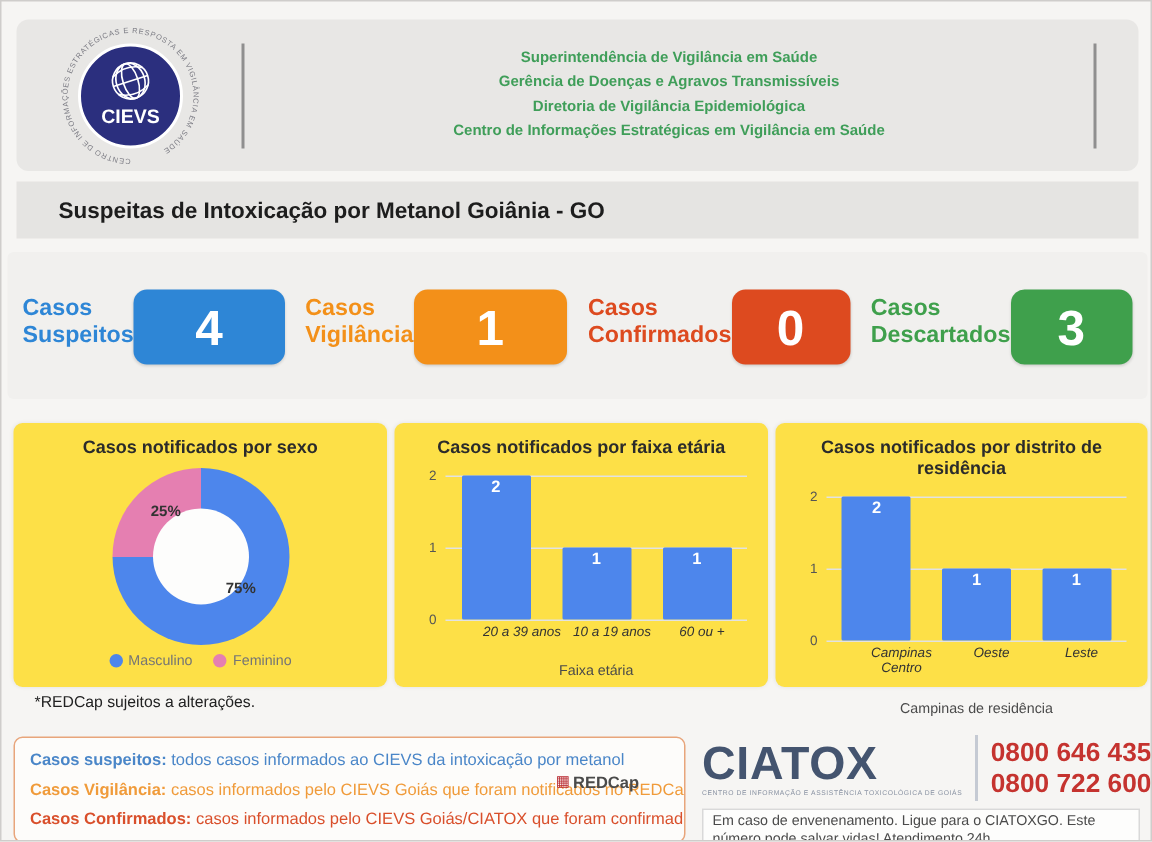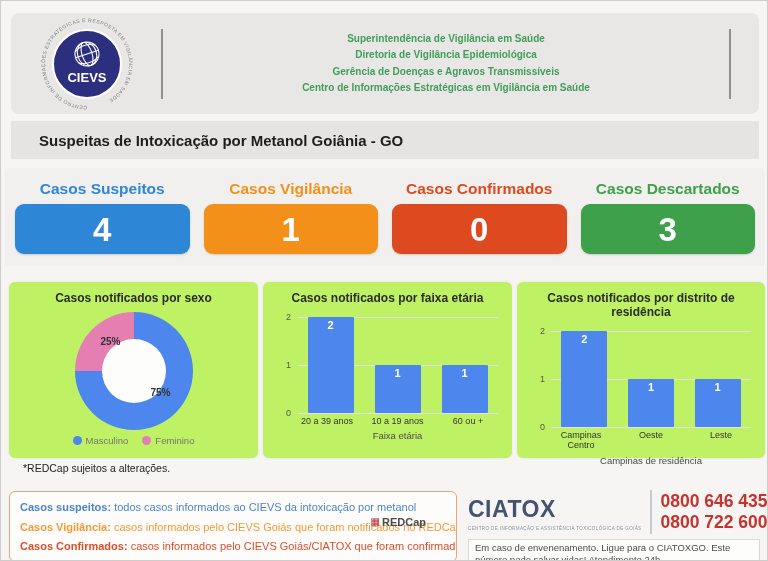--- a/index.html
+++ b/index.html
@@ -33,32 +33,32 @@
     position:absolute; left:10px; top:120px; width:748px; height:38px;
     background:#e5e4e2; display:flex; align-items:center;
   }
   .page-title { font-size:15px; font-weight:bold; color:#1d1d1d; padding-left:28px; }
   
   .cards-panel {
     position:absolute; left:4px; top:167px; width:760px; height:98px;
     background:#f1f0ee; border-radius:4px;
     display:flex; gap:14px; padding:12px 10px 10px 10px;
   }
-  .sum-card { flex:1; display:flex; flex-direction:column; align-items:center; }
+  .sum-card { flex:1; display:flex; flex-direction:row; align-items:center; }
   .sum-label { font-size:15.5px; font-weight:bold; margin-bottom:6px; }
   .sum-box {
     width:100%; height:50px; border-radius:9px;
     display:flex; align-items:center; justify-content:center;
     box-shadow:0 1px 2px rgba(0,0,0,.15);
   }
   .sum-value { color:#fff; font-size:33px; font-weight:bold; line-height:1; }
   
   .chart-card {
     position:absolute; top:281px; height:176px;
-    background:#bef264; border-radius:6px; box-shadow:0 0 3px rgba(0,0,0,.08);
+    background:#fde047; border-radius:6px; box-shadow:0 0 3px rgba(0,0,0,.08);
   }
   .cc1 { left:8px;  width:249px; }
   .cc2 { left:262px; width:249px; }
   .cc3 { left:516px; width:248px; }
   .chart-title { font-size:12px; font-weight:bold; color:#2b2b2b; text-align:center; padding-top:9px; }
   
   .donut-wrap { position:relative; width:118px; height:118px; margin:7px auto 0 auto; }
   .donut { width:118px; height:118px; border-radius:50%; }
   .donut-hole {
     position:absolute; left:50%; top:50%; width:64px; height:64px;
@@ -72,44 +72,44 @@
   .legend-dot { width:9px; height:9px; border-radius:50%; }
   .legend-label { font-size:9.5px; color:#757575; }
   
   .plot { position:relative; margin:12px 14px 0 34px; height:96px; }
   .gridline { position:absolute; left:0; right:0; height:1px; background:#e2e2e2; }
   .ytick { position:absolute; left:-22px; width:16px; text-align:right; font-size:9px; color:#555; transform:translateY(-50%); }
   .bars { position:absolute; left:0; right:0; top:0; bottom:0; display:flex; justify-content:space-around; align-items:flex-end; }
   .bar-col { width:52px; height:100%; display:flex; align-items:flex-end; justify-content:center; }
   .bar { width:46px; border-radius:1px; position:relative; }
   .bar-val { text-align:center; color:#fff; font-size:11px; font-weight:bold; padding-top:2px; }
-  .xlabels { display:flex; justify-content:space-between; margin:3px 14px 0 34px; }
+  .xlabels { display:flex; justify-content:flex-end; margin:3px 14px 0 34px;font-style:italic; }
   .xlab { width:60px; text-align:center; font-size:9px; color:#333; line-height:1.15; }
-  .axis-title { text-align:center; font-size:9.5px; color:#4a4a4a; margin-top:4px; padding-left:20px; }
+  .axis-title { text-align:center; font-size:9.5px; color:#4a4a4a; margin-top:16px; padding-left:20px; }
   
   .footnote { position:absolute; left:22px; top:461px; font-size:10.5px; color:#222; }
   
   .def-box {
     position:absolute; left:8px; top:490px; width:448px; height:71px;
     border:1px solid #e8a57b; border-radius:6px; background:#fdfcfa;
     padding:6px 10px 0 10px; overflow:hidden;
   }
   .def-line { font-size:11px; line-height:19.5px; white-space:nowrap; }
   .def-line b { font-weight:bold; }
   .redcap {
     position:absolute; right:30px; top:24px;
     display:flex; align-items:center; gap:2px;
   }
   .redcap-icon { color:#b8272e; font-size:10px; line-height:1; }
   .redcap-text { font-size:11px; font-weight:bold; color:#4a4a4a; }
   
   .ciatox-block { position:absolute; left:467px; top:489px; width:298px; }
   .ciatox-top { display:flex; align-items:center; }
   .ciatox-logo { display:flex; flex-direction:column; flex:none; }
-  .ciatox-name { font-size:23px; font-weight:800; color:#44546f; letter-spacing:0.5px; line-height:32px; }
+  .ciatox-name { font-size:31px; font-weight:800; color:#44546f; letter-spacing:0.5px; line-height:32px; }
   .ciatox-sub { font-size:4.5px; color:#8a93a3; letter-spacing:0.4px; margin-top:1px; white-space:nowrap; }
   .ciatox-div { width:2px; height:44px; background:#c5cad3; margin:0 9px 0 8px; flex:none; }
   .phones { display:flex; flex-direction:column; }
   .phone { color:#c5332f; font-weight:bold; font-size:17.5px; line-height:21px; white-space:nowrap; }
   .ciatox-note {
     margin-top:5px; border:1px solid #d9d9d9; background:#fdfdfc;
     padding:2px 6px; font-size:9.5px; color:#4a4a4a; line-height:11.5px; width:292px;
   }
 </style>
 </head>
@@ -130,22 +130,22 @@
       <ellipse cx="48" cy="38" rx="9.5" ry="12"></ellipse>
       <line x1="36" y1="38" x2="60" y2="38"></line>
       <path d="M 37.5 32 Q 48 26 58.5 32"></path>
       <path d="M 37.5 44 Q 48 50 58.5 44"></path>
     </g>
     <text x="48" y="66" text-anchor="middle" font-size="13" font-weight="bold" fill="#ffffff">CIEVS</text>
   </svg>
   <div class="vdivider d1"></div>
   <div class="org-block">
     <div class="org-line">Superintendência de Vigilância em Saúde</div>
+    <div class="org-line">Gerência de Doenças e Agravos Transmissíveis</div>
     <div class="org-line">Diretoria de Vigilância Epidemiológica</div>
-    <div class="org-line">Gerência de Doenças e Agravos Transmissíveis</div>
     <div class="org-line">Centro de Informações Estratégicas em Vigilância em Saúde</div>
   </div>
   <div class="vdivider d2"></div>
 </div>
 
 <div class="title-bar">
   <div class="page-title">Suspeitas de Intoxicação por Metanol Goiânia - GO</div>
 </div>
 
 <div class="cards-panel">

